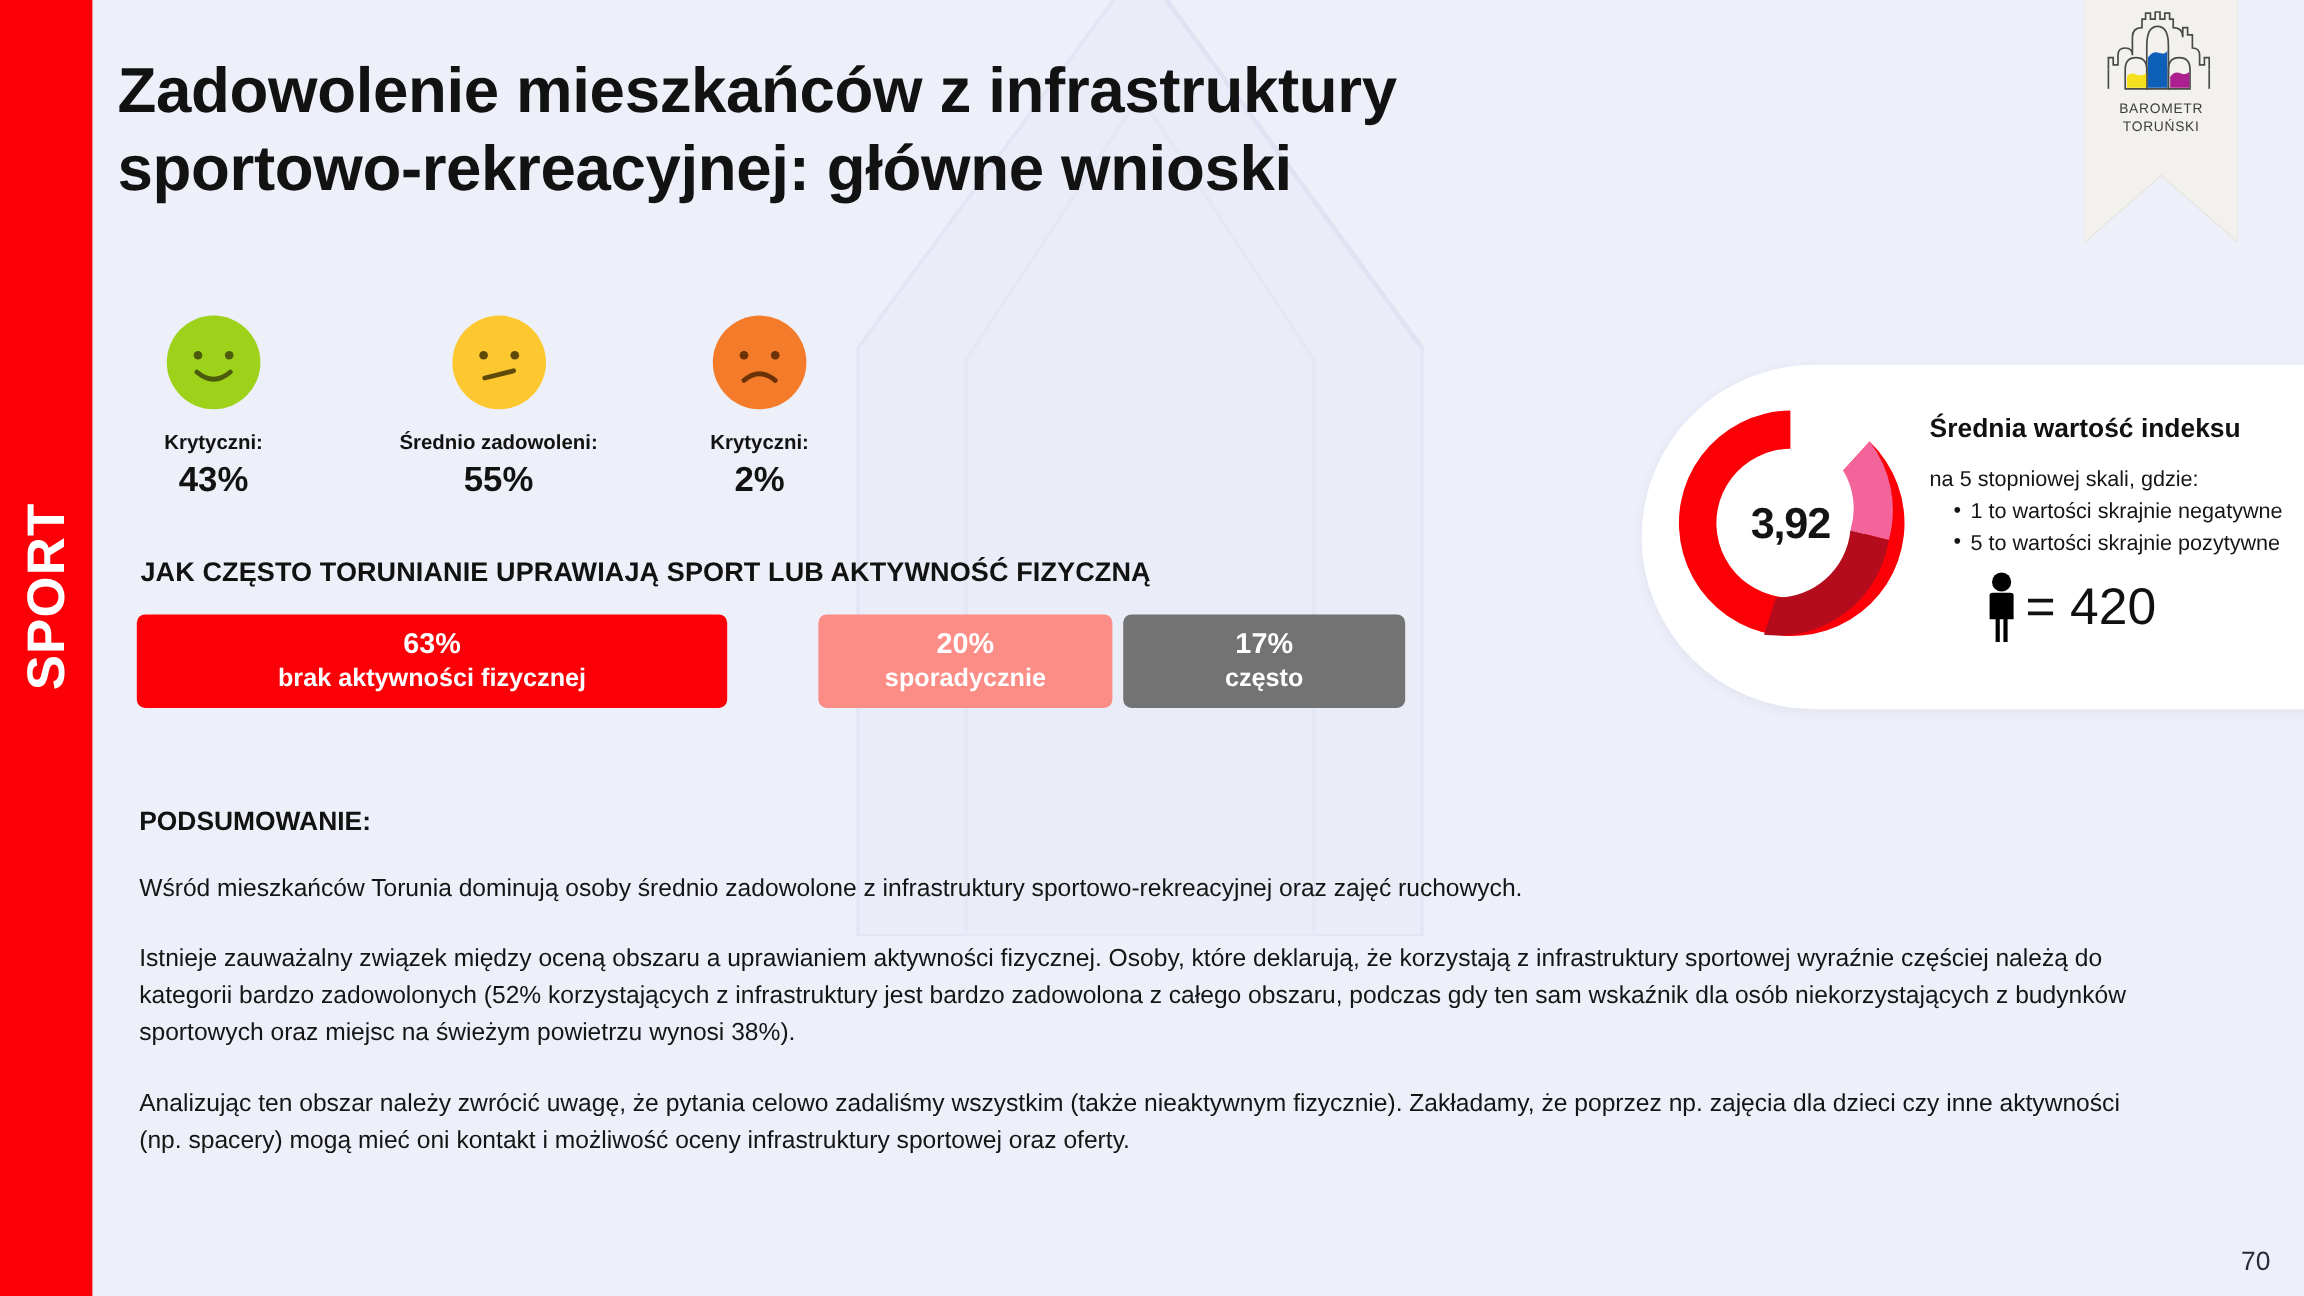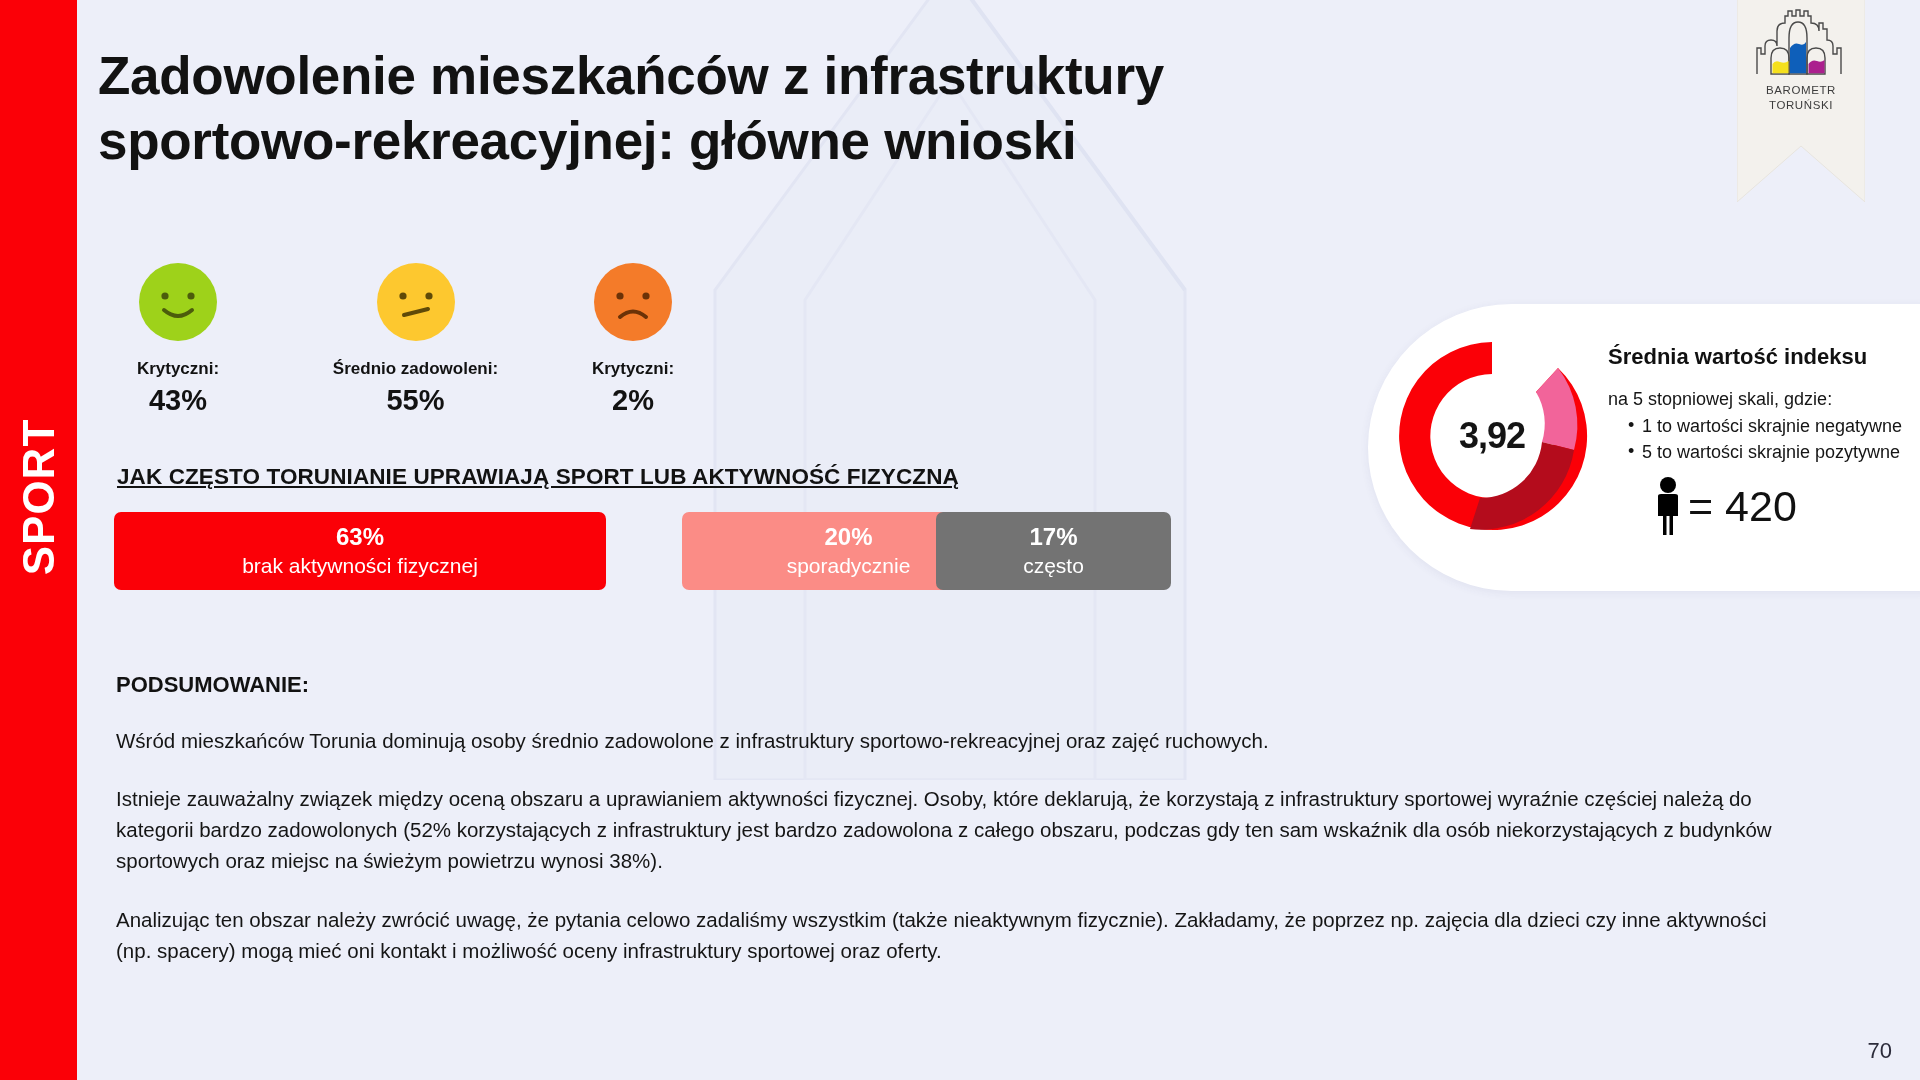--- a/index.html
+++ b/index.html
@@ -39,30 +39,30 @@
   .face-col.c0{left:0;width:130px;}
   .face-col.c1{left:215px;width:175px;}
   .face-col.c2{left:455px;width:130px;}
   .face-emoji{width:80px;height:80px;margin:0 auto;display:block;}
   .face-name{font-size:17px;font-weight:700;color:#121212;margin-top:17px;white-space:nowrap;}
   .face-val{font-size:29px;font-weight:700;color:#121212;margin-top:5px;}
 
   
   .chart-title{
     position:absolute;left:117px;top:464px;
-    font-size:22.5px;font-weight:700;color:#121212;letter-spacing:0.1px;white-space:nowrap;text-decoration:underline;
+    font-size:22.5px;font-weight:700;color:#121212;letter-spacing:0.1px;white-space:nowrap;
   }
   .bars{position:absolute;left:114px;top:512px;height:78px;width:1065px;}
   .bar{
     position:absolute;top:0;height:78px;border-radius:7px;
     display:flex;flex-direction:column;align-items:center;justify-content:center;
     color:#ffffff;
   }
   .bar .pct{font-size:24px;font-weight:700;line-height:1.05;}
-  .bar .lbl{font-size:21px;font-weight:400;line-height:1.15;margin-top:5px;}
+  .bar .lbl{font-size:21px;font-weight:700;line-height:1.15;margin-top:5px;}
 
   
   .sum-head{position:absolute;left:116px;top:672px;font-size:22px;font-weight:700;color:#121212;}
   .sum-body{position:absolute;left:116px;top:725px;width:1690px;color:#151515;}
   .sum-p{font-size:20.5px;line-height:1.52;margin:0 0 27px 0;}
 
   
   .card{
     position:absolute;left:1368px;top:304px;width:560px;height:287px;
     background:#ffffff;border-radius:150px 0 0 150px;
@@ -159,21 +159,21 @@
   </div>
 
   <div class="chart-title">JAK CZĘSTO TORUNIANIE UPRAWIAJĄ SPORT LUB AKTYWNOŚĆ FIZYCZNĄ</div>
   <div class="bars">
 
     <div class="bar" style="left:0px;width:492px;background:#fb0007;">
       <div class="pct">63%</div>
       <div class="lbl">brak aktywności fizycznej</div>
     </div>
 
-    <div class="bar" style="left:568px;width:245px;background:#fb8c86;padding-left:44px;">
+    <div class="bar" style="left:568px;width:245px;background:#fb8c86;">
       <div class="pct">20%</div>
       <div class="lbl">sporadycznie</div>
     </div>
 
     <div class="bar" style="left:822px;width:235px;background:#737373;">
       <div class="pct">17%</div>
       <div class="lbl">często</div>
     </div>
 
   </div>

